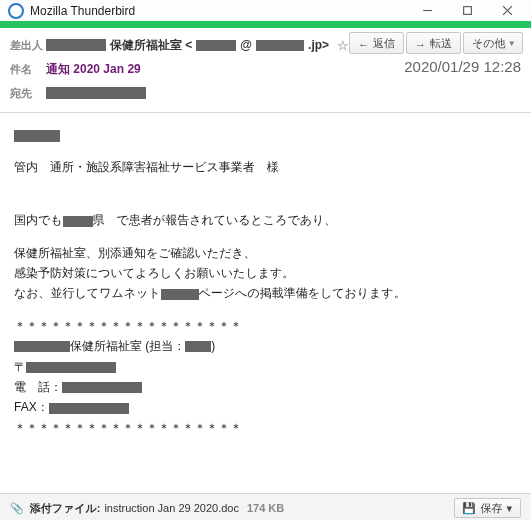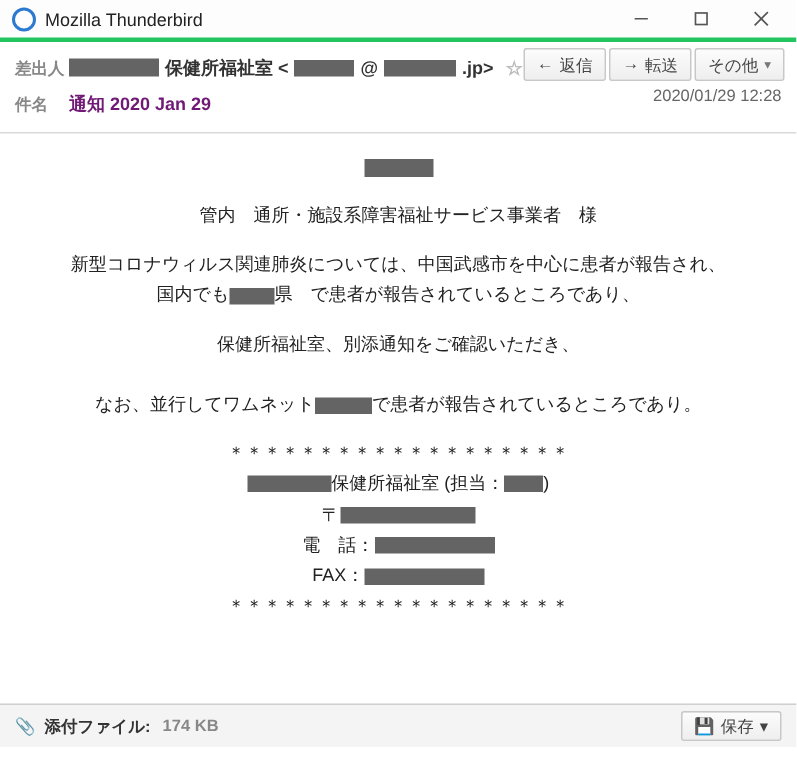--- a/index.html
+++ b/index.html
@@ -1,37 +1,37 @@
 <!DOCTYPE html>
 <html><head>
   <meta charset="utf-8">
   <style>
     * { margin:0; padding:0; box-sizing:border-box; }
     body { font-family: "Meiryo","MS PGothic",sans-serif; font-size:12px; color:#333; background:#fff; width:531px; }
-    .titlebar { display:flex; align-items:center; height:28px; border-bottom:3px solid #22c55e; padding:0 4px; background:#fdfdfd; }
+    .titlebar { display:flex; align-items:center; height:28px; border-bottom:7px solid #22c55e; padding:0 4px; background:#fdfdfd; }
     .tb-icon { width:16px; height:16px; border:2px solid #2b79d1; border-radius:50%; margin:0 6px 0 4px; }
     .tb-title { flex:1; font-size:12px; color:#222; }
     .winbtns { display:flex; }
     .winbtn { width:40px; height:26px; display:flex; align-items:center; justify-content:center; color:#555; font-size:11px; }
     .winbtn svg { width:11px; height:11px; }
 
     .header { padding:6px 10px 6px 10px; border-bottom:1px solid #d9d9d9; position:relative; }
     .hrow { display:flex; align-items:center; min-height:22px; margin-bottom:2px;font-weight:bold; }
     .hlabel { color:#888; font-size:11px; width:36px; flex-shrink:0; }
     .hval { display:flex; align-items:center; gap:4px; flex-wrap:wrap; }
     .redact { background:#646464; display:inline-block; height:12px; }
     .subject { color:#701a75; font-size:12px; }
     .star { color:#bbb; font-size:13px; margin-left:4px; }
-    .datetime { position:absolute; right:10px; top:30px; color:#666; font-size:11px; }
+    .datetime { position:absolute; right:10px; top:30px; color:#666; font-size:15px; }
     .tbtns { position:absolute; right:8px; top:4px; display:flex; gap:2px; }
     .tbtn { border:1px solid #c8c8c8; background:linear-gradient(#fcfcfc,#eee); height:22px; padding:0 8px; font-size:11px; color:#444; display:flex; align-items:center; gap:4px; border-radius:2px; }
     .tbtn .arr { font-size:9px; color:#777; }
 
     .body-area { padding:12px 14px 8px 14px; font-size:12px; line-height:1.7; color:#222; height:380px; overflow:hidden; }
-    .body-area p { margin-bottom:12px;text-align:center; }
+    .body-area p { margin-bottom:12px; }
     .inline-redact { background:#646464; display:inline-block; height:11px; vertical-align:middle; }
 
     .attach-hdr { display:flex; align-items:center; padding:4px 10px; border-top:1px solid #d0d0d0; background:#f4f4f4; font-size:11px; }
     .attach-hdr .fsize { color:#888; margin-left:8px;font-weight:bold; }
     .save-btn { margin-left:auto; border:1px solid #c8c8c8; background:linear-gradient(#fcfcfc,#eee); height:20px; padding:0 8px; font-size:11px; color:#444; display:flex; align-items:center; gap:4px; border-radius:2px; }
   </style>
 </head>
 <body>
 
 <div class="titlebar">
@@ -84,48 +84,55 @@
         <span>.jp&gt;</span>
       <span class="star">☆</span>
     </span>
   </div>
 
   <div class="hrow">
     <span class="hlabel">件名</span>
     <span class="subject"><b>通知 2020 Jan 29</b></span>
   </div>
 
+  <div class="hrow">
+    <span class="hlabel">宛先</span>
+    <span class="hval">
+        <span class="redact" style="width:100px"></span>
+      </span>
+  </div>
 
   <div class="datetime">2020/01/29 12:28</div>
 </div>
 
 <div class="body-area">
   <p><span class="inline-redact" style="width:46px;height:12px"></span></p>
   <p>管内　通所・施設系障害福祉サービス事業者　様</p>
   <p>
-    <span>新型コロナウィルス関連肺炎については、中国武感市を中心に患者が報告され、</span><br>
+    <br>
     <span>国内でも</span><span class="inline-redact" style="width:30px"></span><span>県　で患者が報告されているところであり、</span>
   </p>
   <p>
     <span>保健所福祉室、別添通知をご確認いただき、</span><br>
-    <br>
-    <span>なお、並行してワムネット</span><span class="inline-redact" style="width:38px"></span><span>で患者が報告されているところであり。</span>
+    <span>感染予防対策についてよろしくお願いいたします。</span><br>
+    <span>なお、並行してワムネット</span><span class="inline-redact" style="width:38px"></span><span>ページへの掲載準備をしております。</span>
   </p>
   <p>
     <span>＊＊＊＊＊＊＊＊＊＊＊＊＊＊＊＊＊＊＊</span><br>
     <span class="inline-redact" style="width:56px"></span><span>保健所福祉室 (担当：</span><span class="inline-redact" style="width:26px"></span><span>)</span><br>
     <span>〒</span><span class="inline-redact" style="width:90px"></span><br>
     <span>電　話：</span><span class="inline-redact" style="width:80px"></span><br>
     <span>FAX：</span><span class="inline-redact" style="width:80px"></span><br>
     <span>＊＊＊＊＊＊＊＊＊＊＊＊＊＊＊＊＊＊＊</span>
   </p>
 </div>
 
 <div class="attach-hdr">
   <span style="margin-right:6px;color:#666">📎</span>
   <b>添付ファイル:</b>
+  <span style="margin-left:4px">instruction Jan 29 2020.doc</span>
   <span class="fsize">174 KB</span>
   <div class="save-btn">
     <span>💾</span>
     <span>保存</span>
     <span class="arr">▾</span>
   </div>
 </div>
 
 </body></html>

